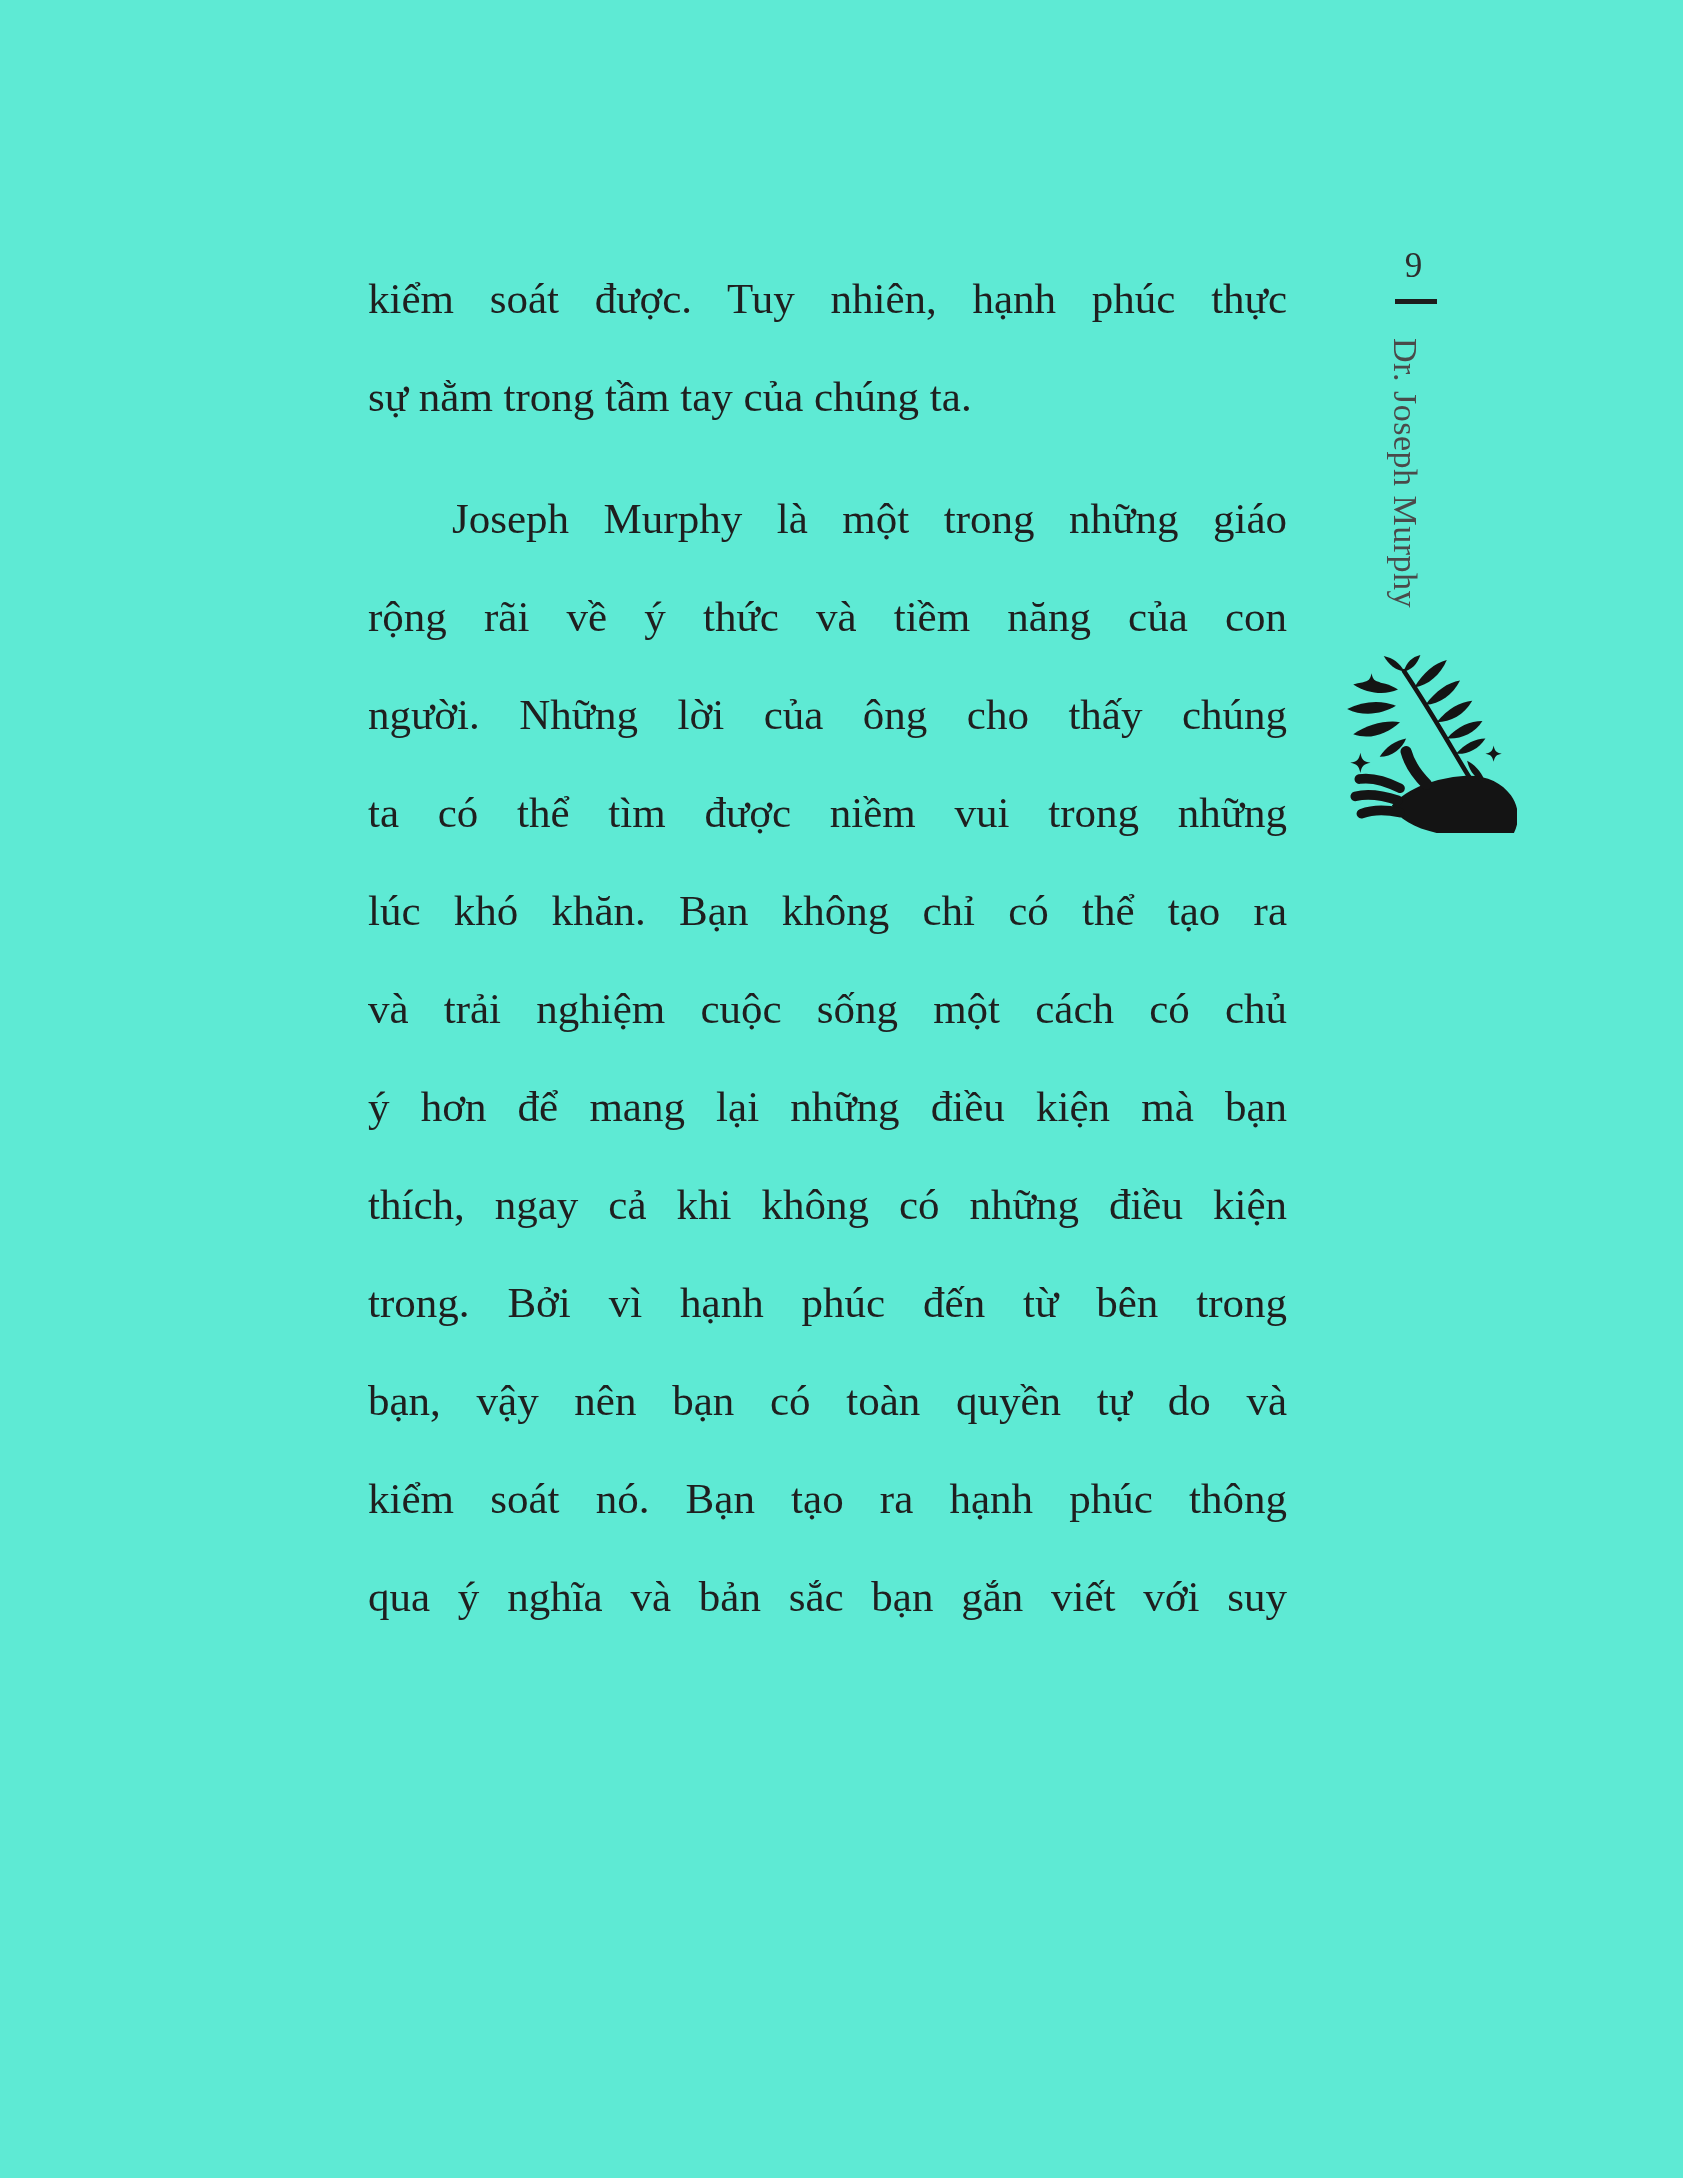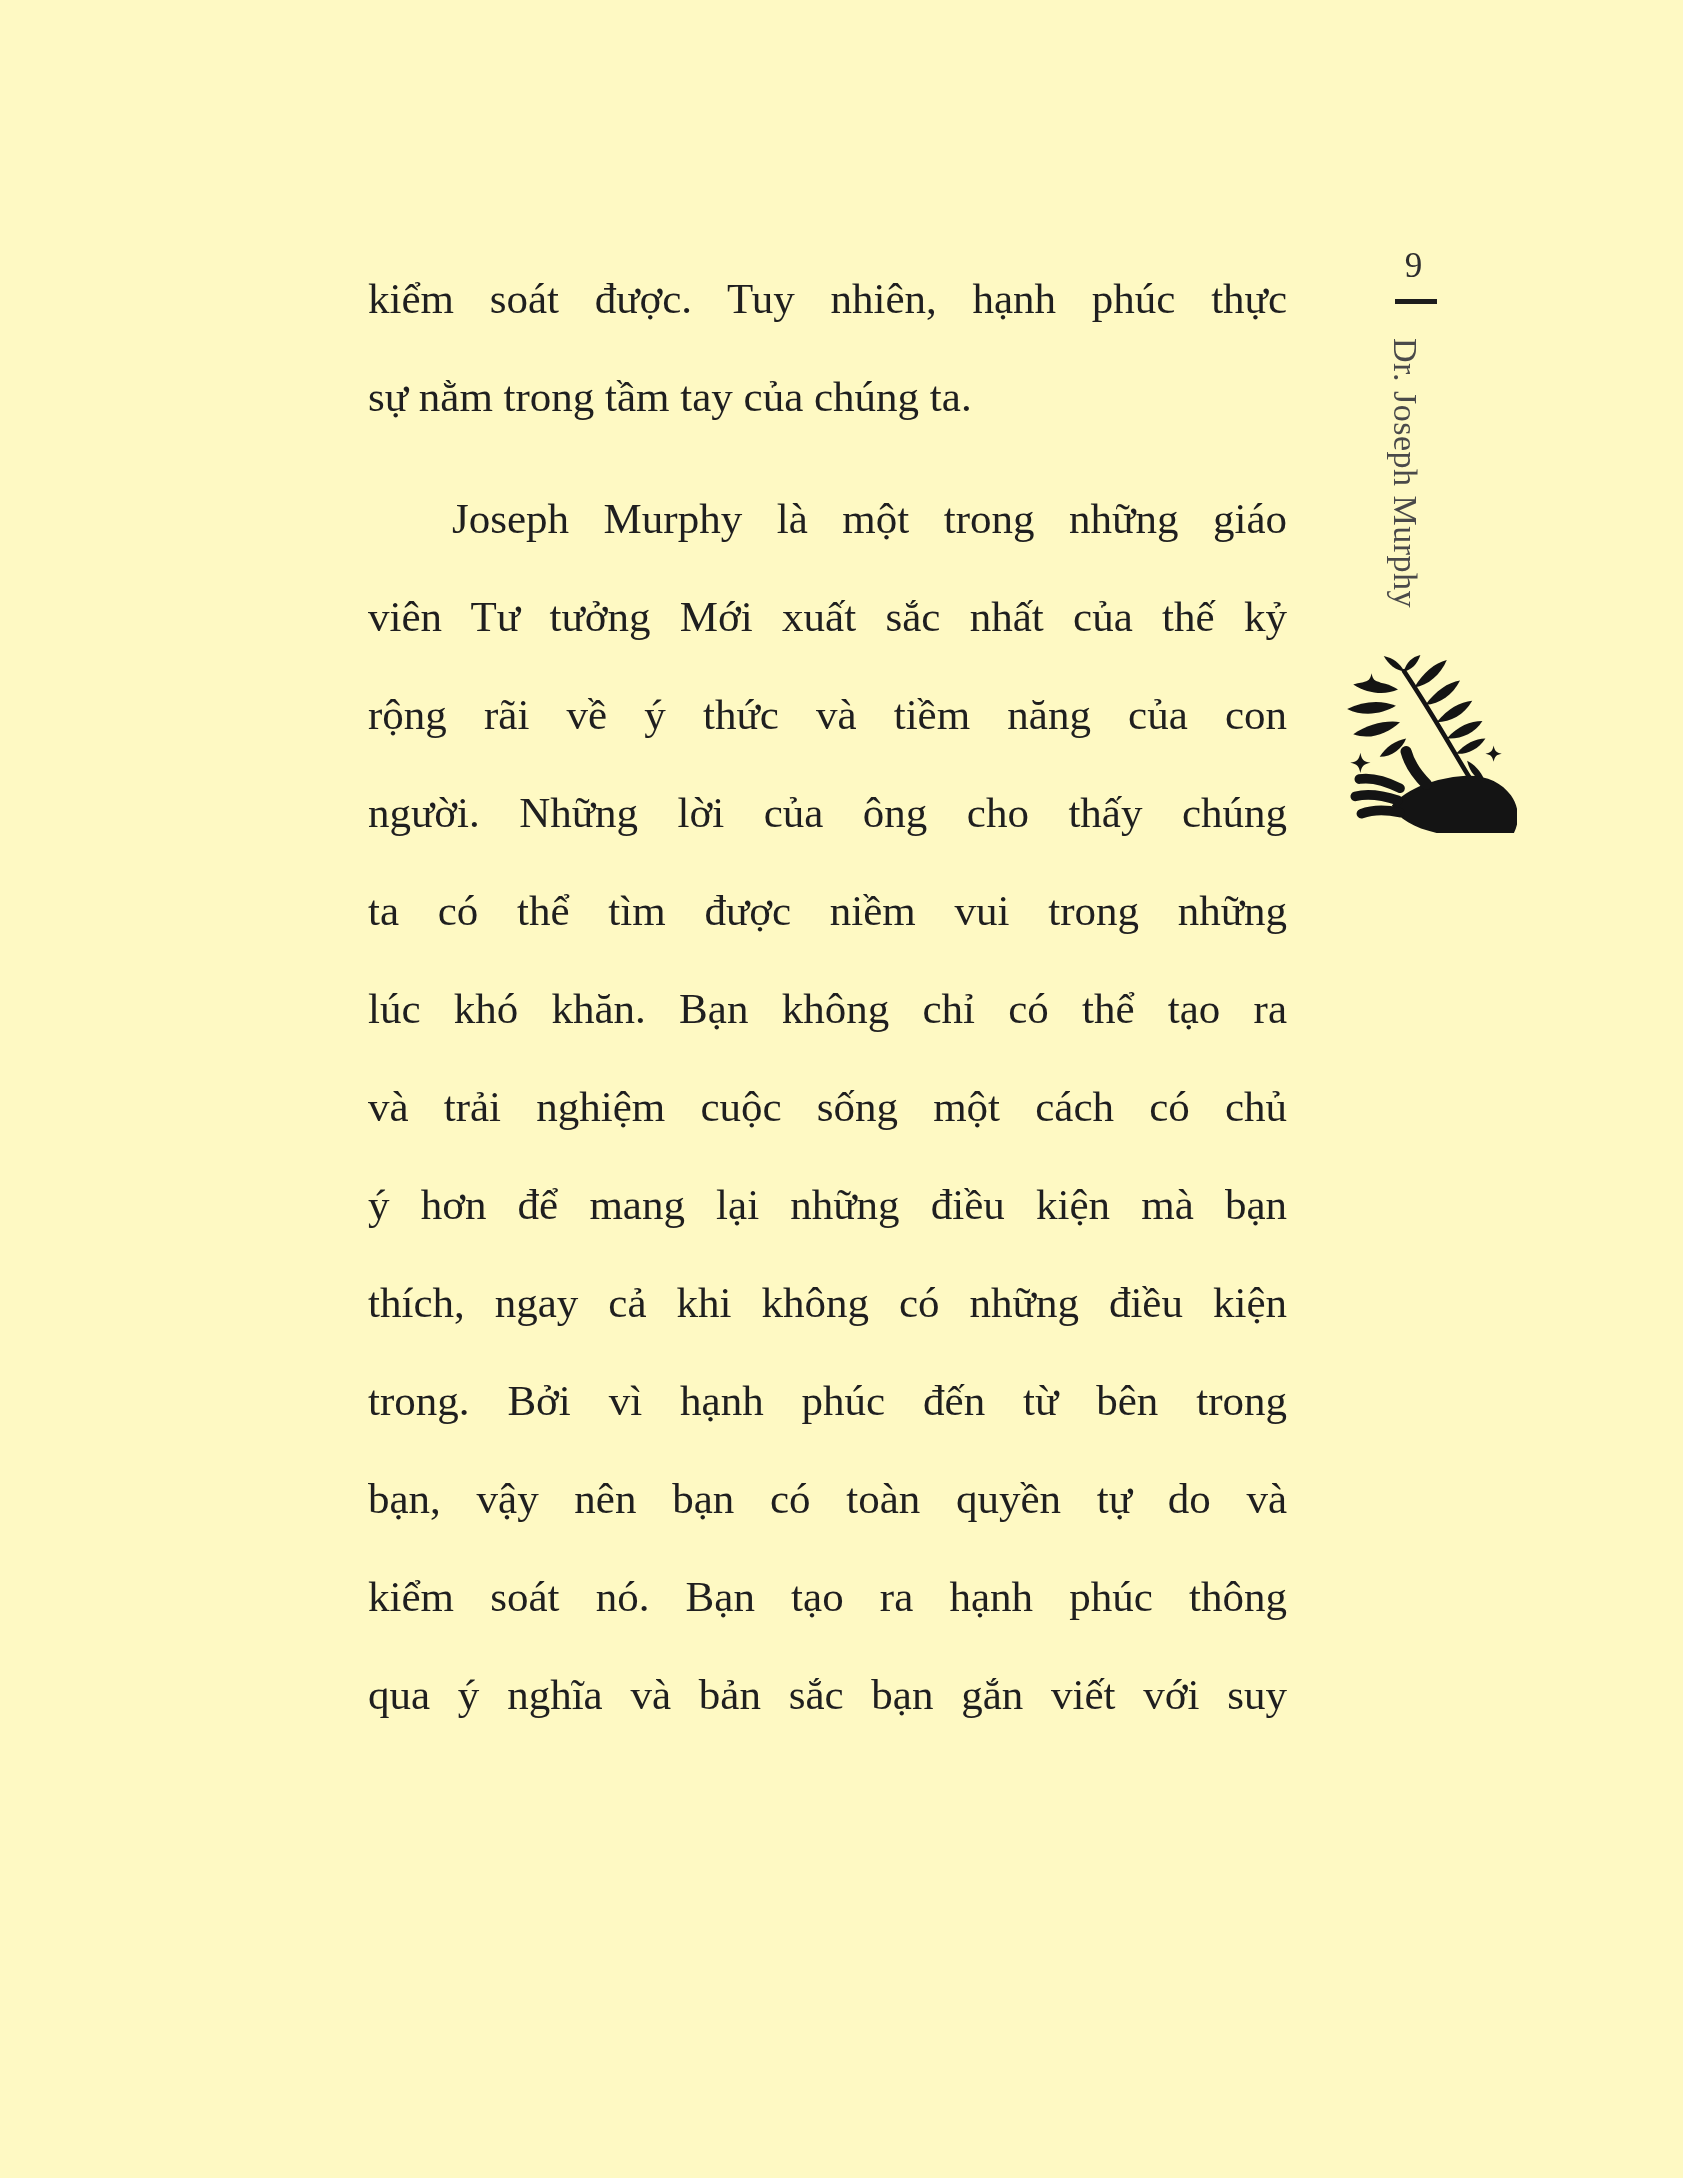--- a/index.html
+++ b/index.html
@@ -1,20 +1,20 @@
 <!DOCTYPE html>
 <html><head>
 <meta charset="utf-8">
 <style>
   html, body { margin: 0; padding: 0; background: #e8e8e8; }
   .page {
     position: relative;
     width: 1683px;
     height: 2178px;
-    background: #fef9c3;
+    background: #5eead4;
     overflow: hidden;
     font-family: "Liberation Serif", "DejaVu Serif", serif;
   }
 
   
   .text-block {
     position: absolute;
     left: 368px;
     top: 250px;
     width: 919px;
@@ -79,21 +79,20 @@
 </style>
 </head>
 <body>
 
 <div class="page">
 
   <div class="text-block" id="text-block">
       <div class="line">kiểm soát được. Tuy nhiên, hạnh phúc thực</div>
       <div class="line no-justify">sự nằm trong tầm tay của chúng ta.</div>
       <div class="line indent para-start">Joseph Murphy là một trong những giáo</div>
-      <div class="line">viên Tư tưởng Mới xuất sắc nhất của thế kỷ</div>
       <div class="line">rộng rãi về ý thức và tiềm năng của con</div>
       <div class="line">người. Những lời của ông cho thấy chúng</div>
       <div class="line">ta có thể tìm được niềm vui trong những</div>
       <div class="line">lúc khó khăn. Bạn không chỉ có thể tạo ra</div>
       <div class="line">và trải nghiệm cuộc sống một cách có chủ</div>
       <div class="line">ý hơn để mang lại những điều kiện mà bạn</div>
       <div class="line">thích, ngay cả khi không có những điều kiện</div>
       <div class="line">trong. Bởi vì hạnh phúc đến từ bên trong</div>
       <div class="line">bạn, vậy nên bạn có toàn quyền tự do và</div>
       <div class="line">kiểm soát nó. Bạn tạo ra hạnh phúc thông</div>

